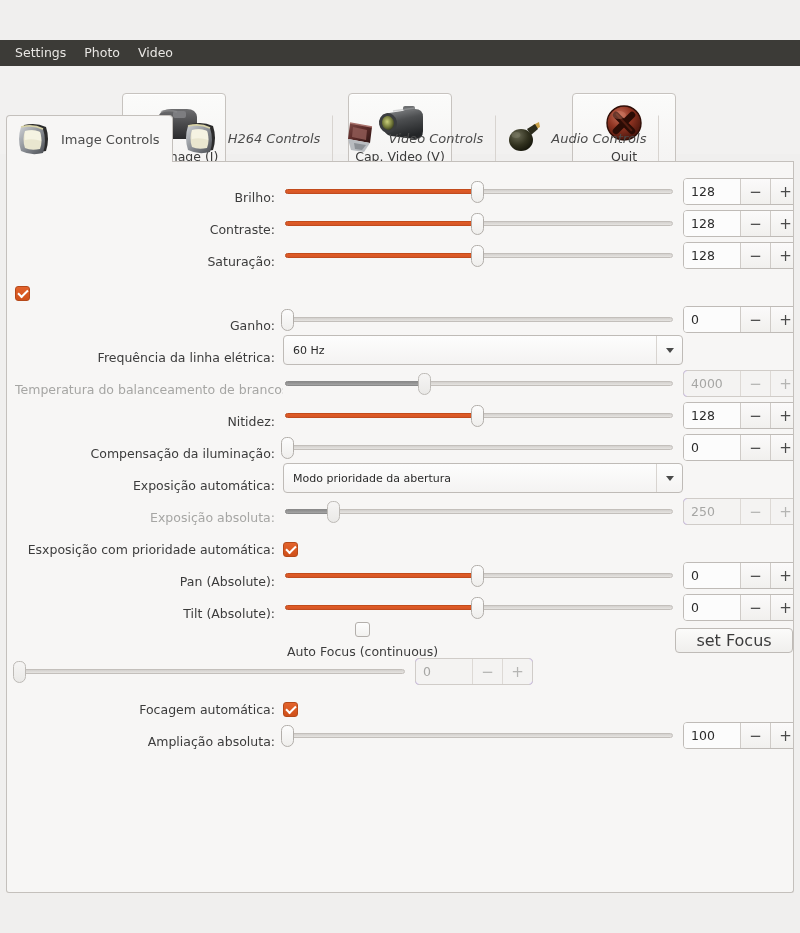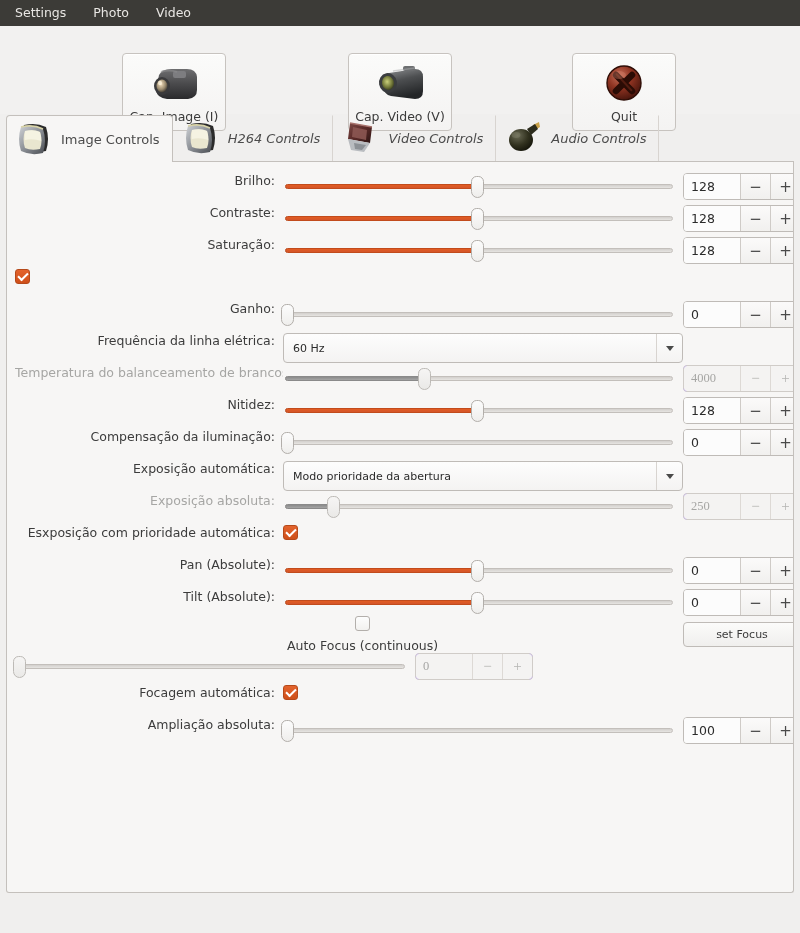--- a/index.html
+++ b/index.html
@@ -13,21 +13,22 @@
     overflow: hidden;
   }
 
   
   .menubar {
     height: 26px;
     background: #3c3b37;
     display: flex;
     align-items: center;
     padding-left: 7px;
-    gap: 11px;
+    gap: 2px;
+    margin-top: 40px;
   }
   .menubar .menu-item {
     color: #e8e6e3;
     font-size: 12.5px;
     padding: 3px 8px;
     line-height: 1;
     cursor: default;
   }
 
   
@@ -108,21 +109,21 @@
     border: 1px solid #c4c0bc;
     border-top: none;
     border-radius: 0 0 3px 3px;
     padding: 12px 8px 0 8px;
     overflow: hidden;
   }
 
   
   .row {
     display: flex;
-    align-items: flex-start;
+    align-items: flex-end;
     height: 32px;
     margin-bottom: 0px;
   }
   .row .label {
     width: 268px;
     flex: 0 0 268px;
     text-align: right;
     padding-right: 8px;
     font-size: 12.5px;
     color: #3c3c3c;
@@ -202,21 +203,21 @@
     width: 30px;
     display: flex;
     align-items: center;
     justify-content: center;
     border-left: 1px solid #cfcbc7;
     background: linear-gradient(to bottom, #fbfafa, #f1f0ee);
     font-size: 15px;
     color: #4a4a4a;
     cursor: pointer;
   }
-  .row.disabled .spin { border-color: #d0ccc8; background: #8b5cf6; font-family: Liberation Serif, serif; }
+  .row.disabled .spin { border-color: #d0ccc8; background: #8b5cf6; }
   .row.disabled .spin .val { color: #a6a6a4; background: #f4f3f2; }
   .row.disabled .spin .sbtn { color: #b5b5b3; background: #f4f3f2; border-left-color: #ddd9d5; }
 
   
   .combo {
     width: 400px;
     flex: 0 0 400px;
     height: 30px;
     display: flex;
     align-items: center;
@@ -265,28 +266,27 @@
     transform: rotate(-45deg) translate(1px, -1px);
   }
   .inline-chk { display: flex; align-items: center; gap: 7px; }
   .inline-chk .ic-label { font-size: 12.5px; color: #3c3c3c; }
 
   
   .btn {
     width: 118px;
     flex: 0 0 118px;
     height: 25px;
-    margin-left: 8px;
     display: flex;
     align-items: center;
     justify-content: center;
     background: linear-gradient(to bottom, #fbfbfa 0%, #f0efed 100%);
     border: 1px solid #bfbbb7;
     border-radius: 4px;
-    font-size: 11px;
+    font-size: 16px;
     color: #3b3b3b;
     cursor: pointer;
   }
 </style>
 </head>
 <body>
 
 <div class="menubar">
   <div class="menu-item">Settings</div>
   <div class="menu-item">Photo</div>

